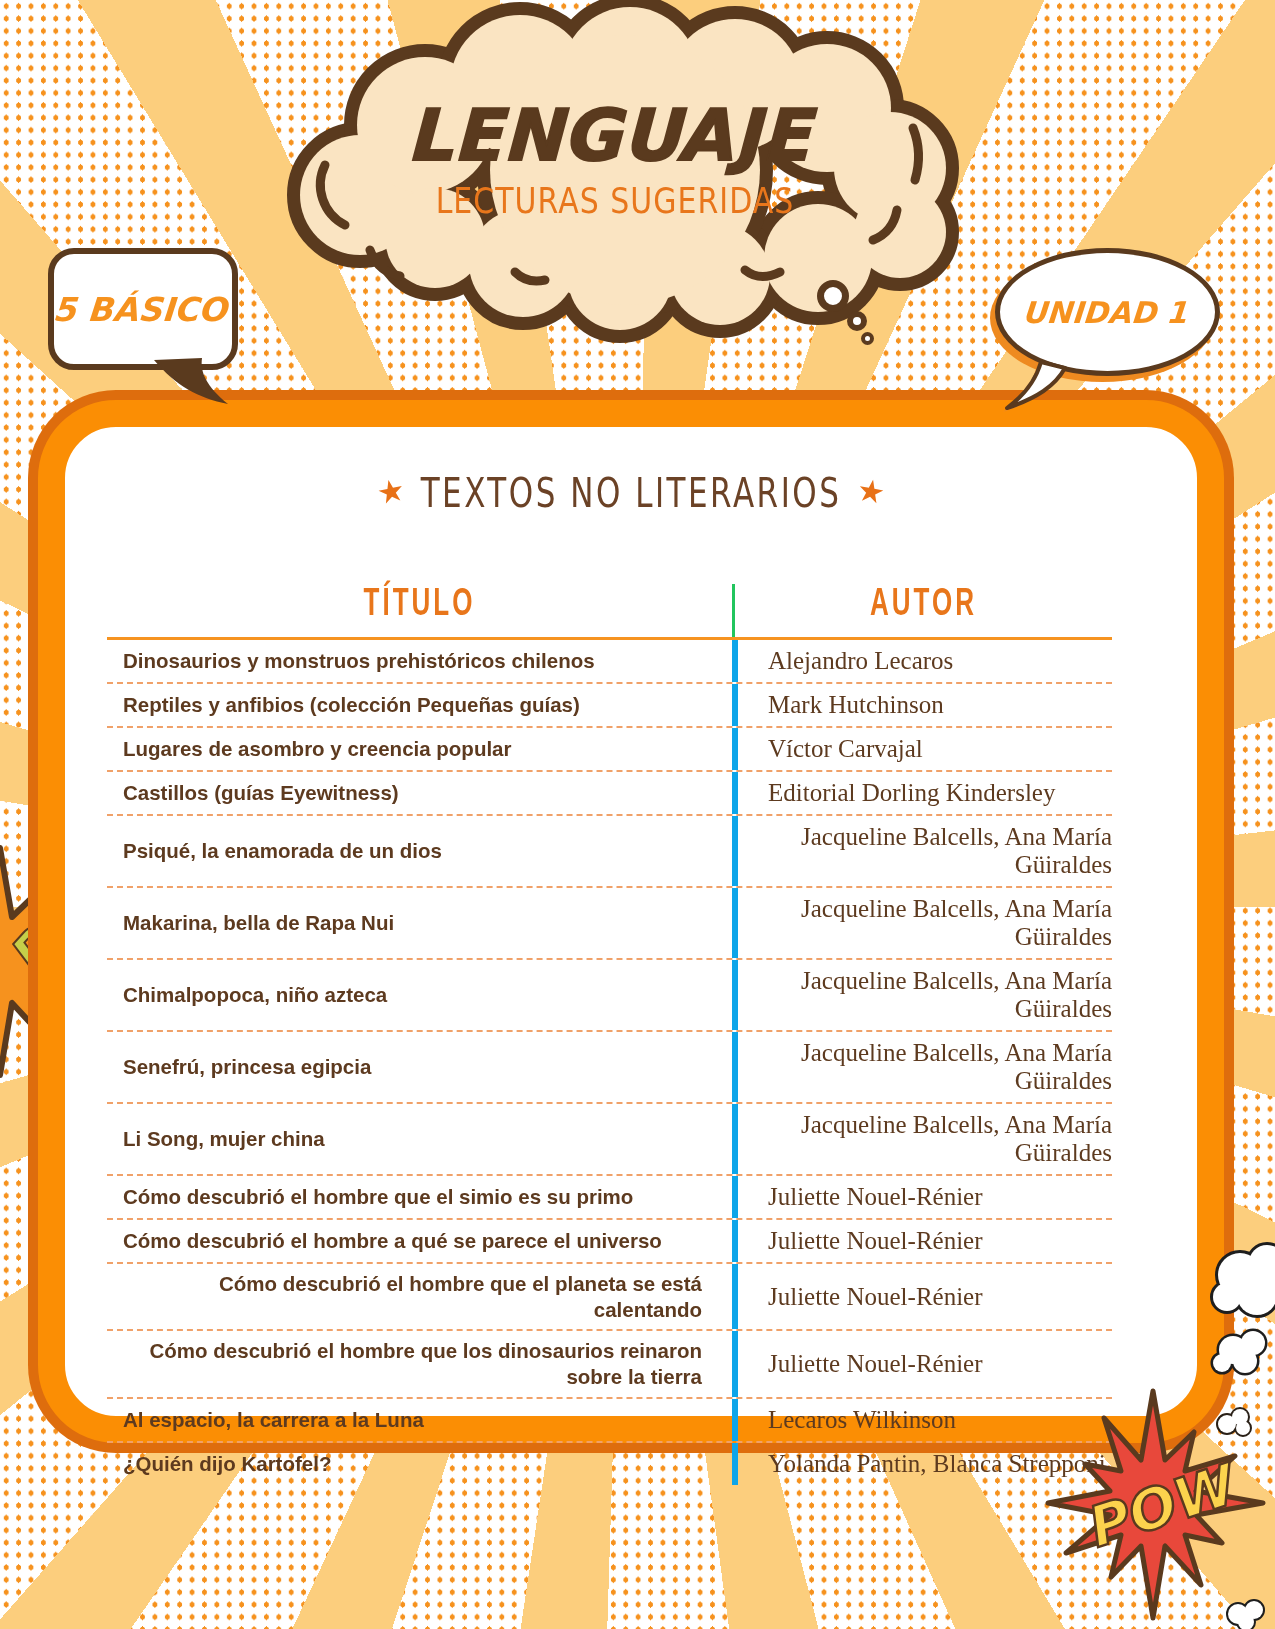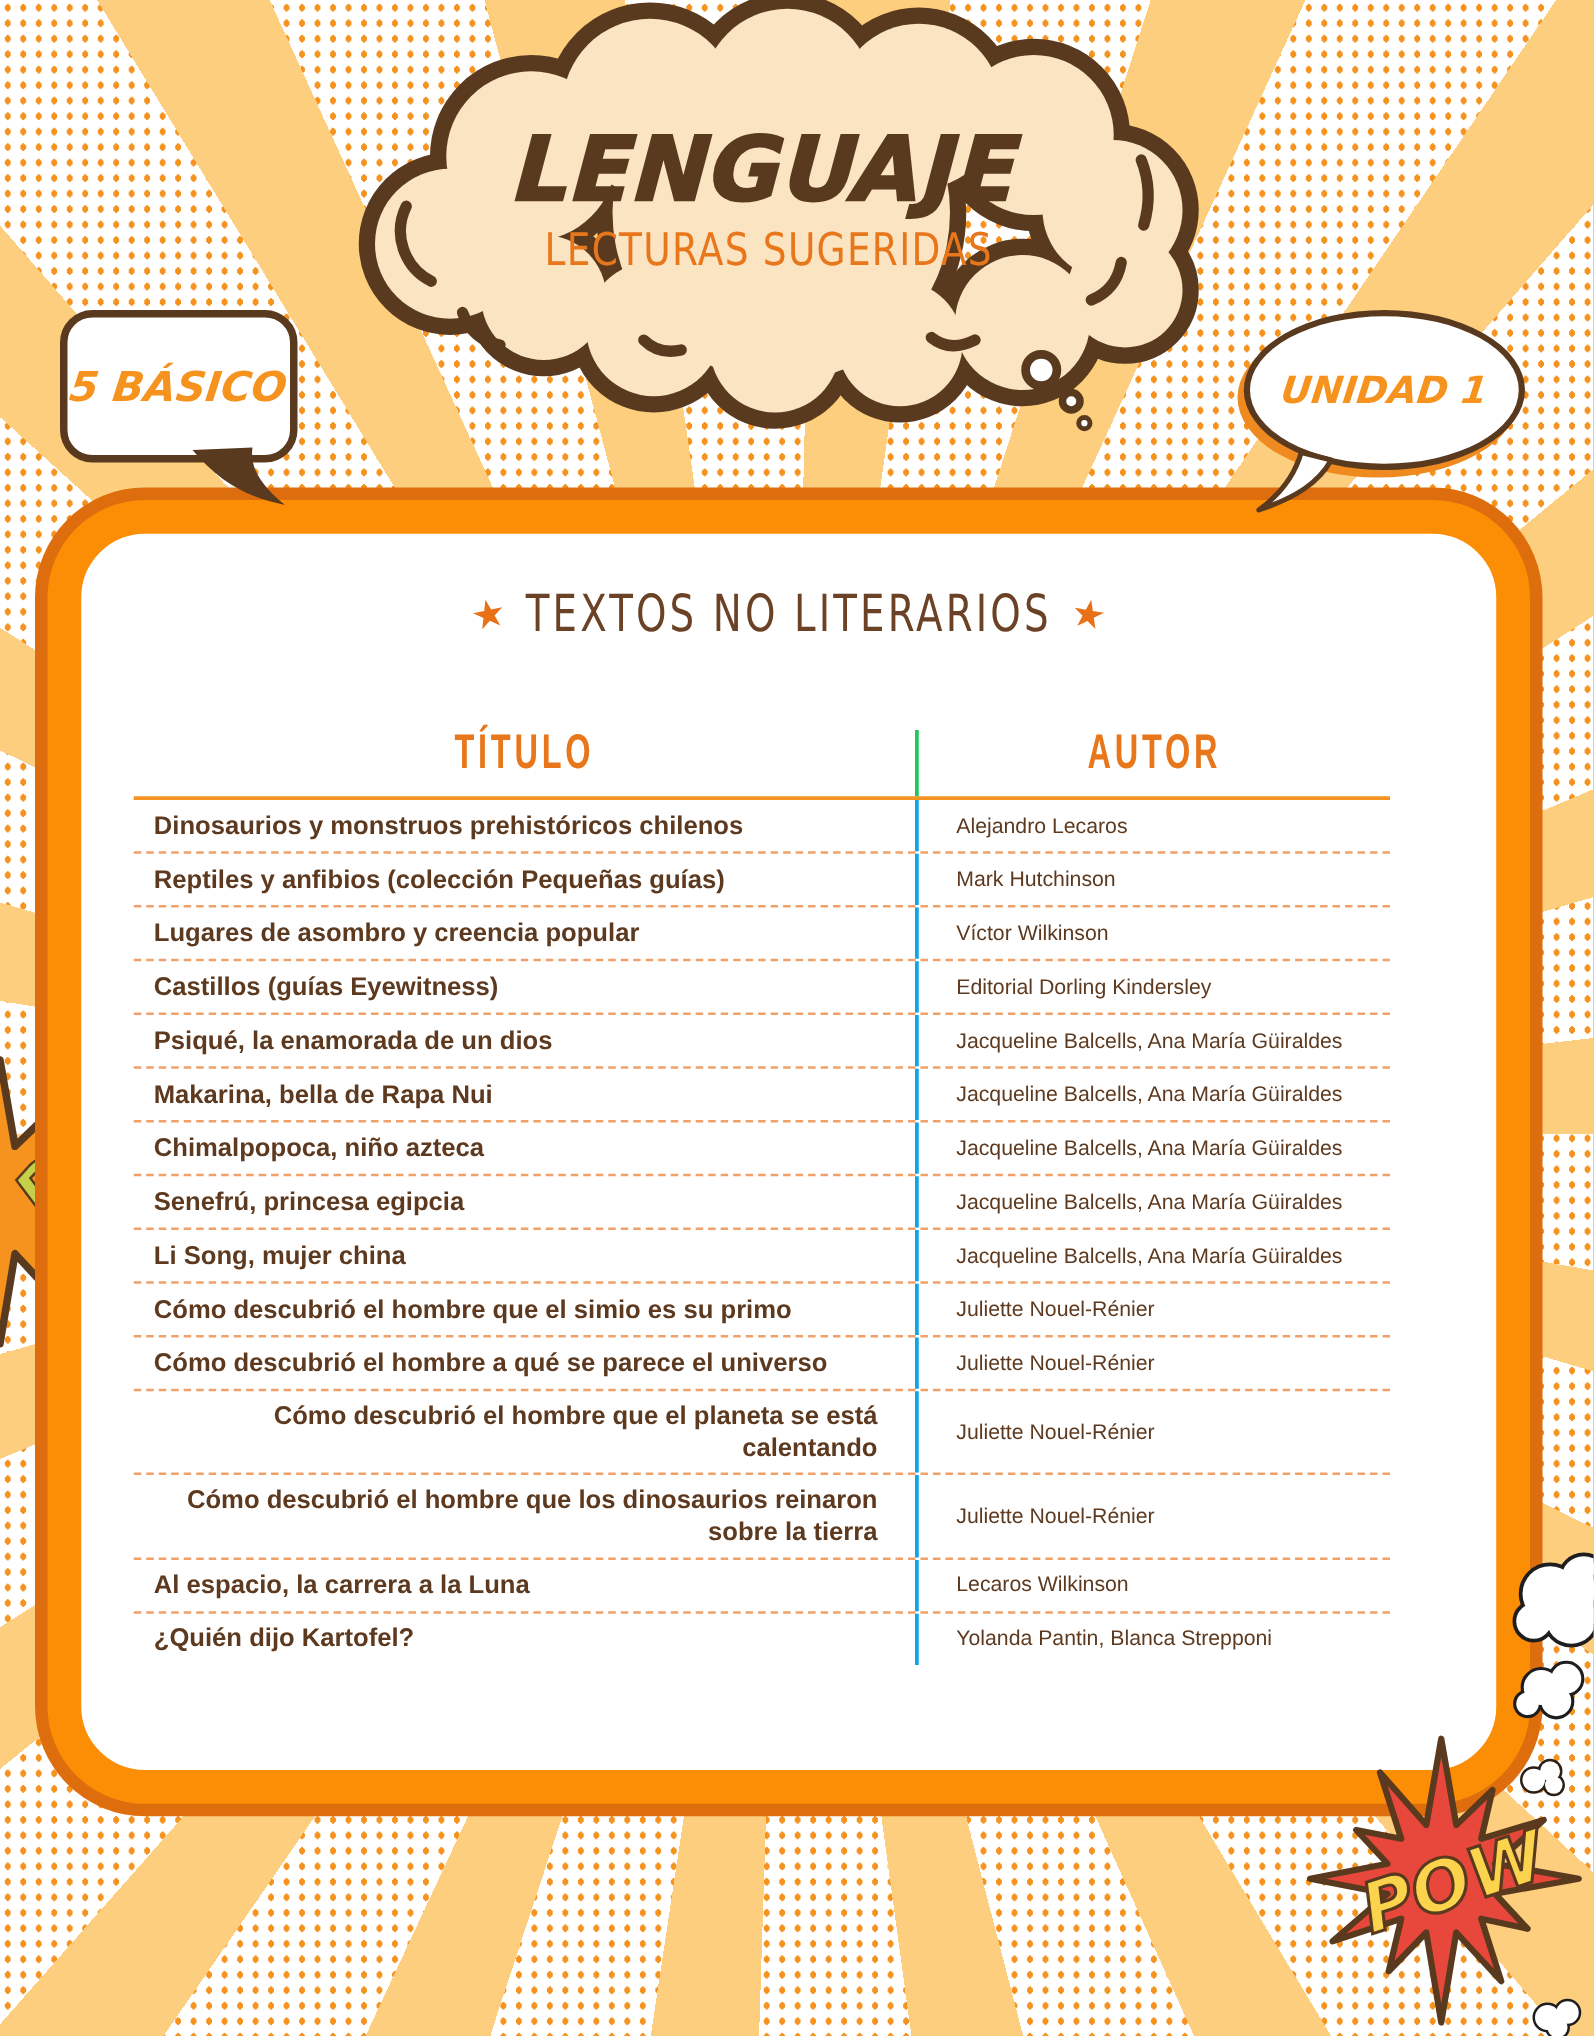--- a/index.html
+++ b/index.html
@@ -50,22 +50,22 @@
   .h-title{width:625px;}
   .h-author{flex:1; border-left:3px solid #22c55e;}
   .t-row{display:flex; border-bottom:2px dashed #f0a169; min-height:41px;text-align:right;}
   .t-row:last-child{border-bottom:none;}
   .cell-title{
     width:625px; box-sizing:border-box; padding:7px 30px 7px 16px;
     display:flex; align-items:center;
     font-weight:bold; font-size:20.5px; color:#5d3a1f; line-height:1.25;
   }
   .cell-author{
-    flex:1; border-left:3px solid #0ea5e9; padding:7px 0 7px 30px;
-    display:flex; align-items:center; font-size:17px; color:#5d3a1f;
+    flex:1; border-left:6px solid #0ea5e9; padding:7px 0 7px 30px;
+    display:flex; align-items:center; font-size:25px; color:#5d3a1f;font-family:Liberation Serif, serif;
   }
 
   
   .cloud-wrap{position:absolute; left:265px; top:0; width:700px; height:330px;}
   .cloud-wrap svg{overflow:visible; display:block;}
   .cloud-text{position:absolute; left:0; right:0; top:100px; text-align:center;}
   .cloud-title{
     font-family:"DejaVu Sans", sans-serif; font-weight:bold; font-style:italic;
     font-size:71px; color:#5a3a1e; letter-spacing:1px;
     transform:skewX(-4deg); -webkit-text-stroke:2px #5a3a1e; line-height:1;
@@ -137,21 +137,21 @@
               <div class="cell-author">Alejandro Lecaros</div>
             </div>
 
             <div class="t-row">
               <div class="cell-title">Reptiles y anfibios (colección Pequeñas guías)</div>
               <div class="cell-author">Mark Hutchinson</div>
             </div>
 
             <div class="t-row">
               <div class="cell-title">Lugares de asombro y creencia popular</div>
-              <div class="cell-author">Víctor Wilkinson</div>
+              <div class="cell-author">Víctor Carvajal</div>
             </div>
 
             <div class="t-row">
               <div class="cell-title">Castillos (guías Eyewitness)</div>
               <div class="cell-author">Editorial Dorling Kindersley</div>
             </div>
 
             <div class="t-row">
               <div class="cell-title">Psiqué, la enamorada de un dios</div>
               <div class="cell-author">Jacqueline Balcells, Ana María Güiraldes</div>

